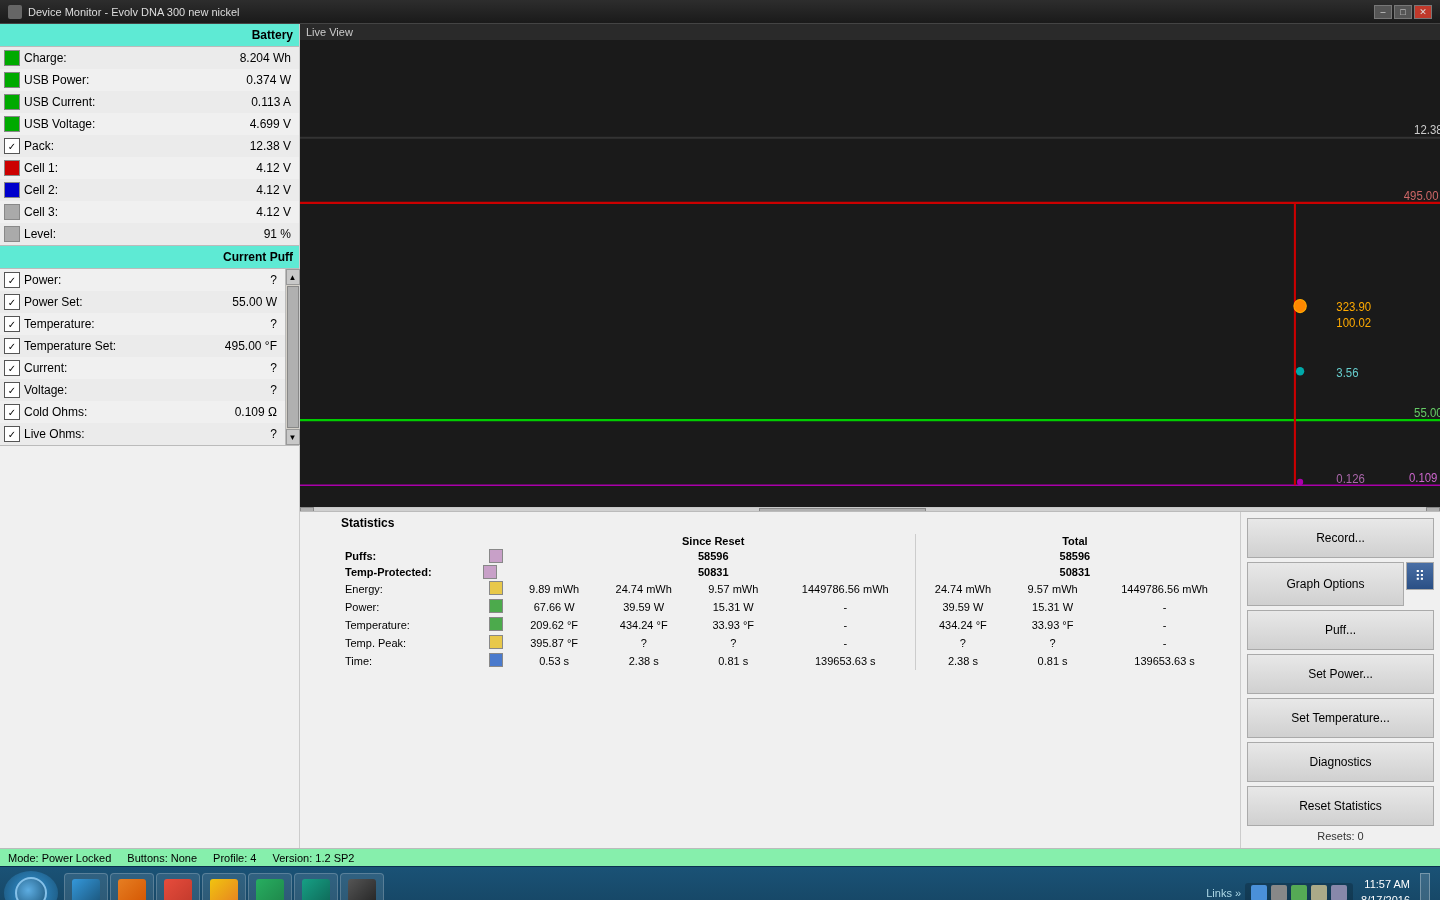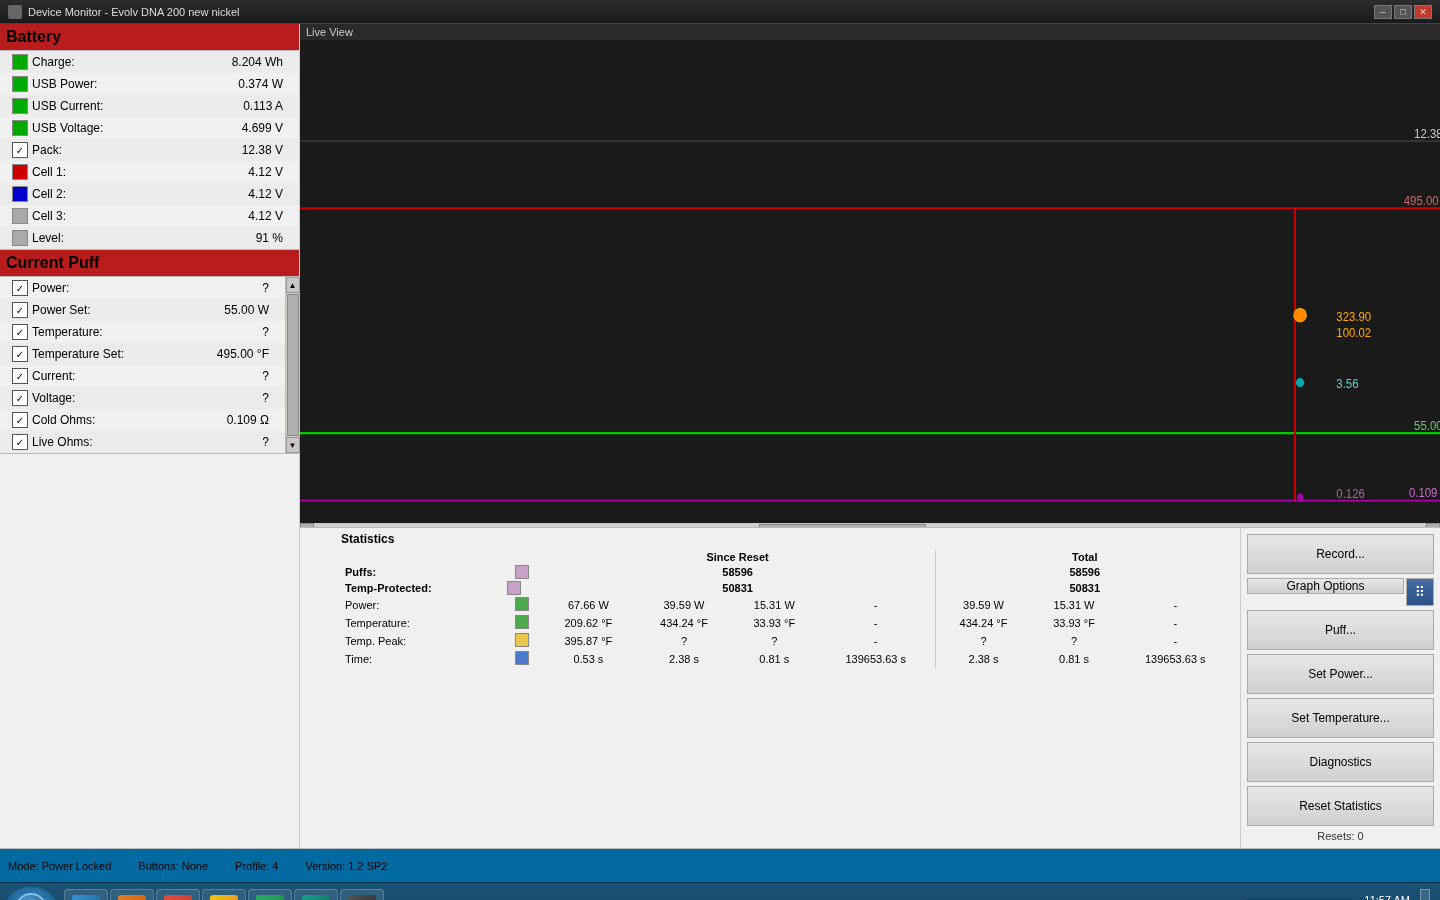--- a/index.html
+++ b/index.html
@@ -68,34 +68,35 @@
       width: 300px;
       background: #f0f0f0;
       border-right: 1px solid #ccc;
       display: flex;
       flex-direction: column;
       flex-shrink: 0;
     }
 
     .section-header {
       font-weight: bold;
-      font-size: 16px;
+      font-size: 12px;
       padding: 4px 6px;
-      background: #b91c1c;
+      background: #5eead4;
       border-bottom: 1px solid #bbb;
+      text-align: right;
     }
 
     .battery-section, .puff-section {
       border-bottom: 1px solid #bbb;
     }
 
     .data-row {
       display: flex;
       align-items: center;
-      padding: 1px 12px;
+      padding: 1px 4px;
       height: 22px;
     }
     .data-row:nth-child(even) { background: #ebebeb; }
 
     .checkbox-indicator {
       width: 16px;
       height: 16px;
       border: 1px solid #888;
       margin-right: 4px;
       flex-shrink: 0;
@@ -253,21 +254,21 @@
       display: flex;
       align-items: center;
       justify-content: center;
     }
     .graph-options-row {
       display: flex;
       gap: 2px;
     }
     .graph-options-btn {
       flex: 1;
-      height: 16px;
+      height: 44px;
       background: linear-gradient(to bottom, #e8e8e8, #d0d0d0);
       border: 1px solid #aaa;
       font-size: 12px;
       cursor: pointer;
       display: flex;
       align-items: center;
       justify-content: center;
     }
     .graph-options-icon {
       width: 28px;
@@ -281,28 +282,28 @@
       font-size: 14px;
     }
     .reset-info {
       font-size: 11px;
       text-align: center;
       color: #333;
     }
 
     
     .status-bar {
-      height: 34px;
-      background: #0369a1;
+      height: 18px;
+      background: #86efac;
       border-top: 1px solid #bbb;
       display: flex;
       align-items: center;
       padding: 0 8px;
       font-size: 11px;
-      gap: 27px;
+      gap: 16px;
     }
     .status-item { color: #000; }
 
     
     .taskbar {
       height: 52px;
       background: linear-gradient(to bottom, #1a5276, #154360);
       display: flex;
       align-items: center;
       padding: 0 4px;
@@ -392,21 +393,21 @@
       width: 100%;
       height: 100%;
     }
   </style>
 </head>
 <body>
 
 <div class="title-bar">
   <div class="title-bar-left">
     <div class="title-icon"></div>
-    <span class="title-text">Device Monitor - Evolv DNA 200 new nickel</span>
+    <span class="title-text">Device Monitor - Evolv DNA 300 new nickel</span>
   </div>
   <div class="title-buttons">
     <div class="title-btn">–</div>
     <div class="title-btn">□</div>
     <div class="title-btn close">✕</div>
   </div>
 </div>
 
 <div class="main">
 
@@ -603,20 +604,31 @@
               <th colspan="4" style="border-right:1px solid #ccc;text-align:center;">
                 <span>50831</span>
               </th>
               <th colspan="4">
                 <span>50831</span>
               </th>
             </tr>
           </thead>
           <tbody>
             <tr>
+              <td class="label-col">Energy:</td>
+              <td><div style="width:14px;height:14px;background:#e8c84a;border:1px solid #888;display:inline-block;"></div></td>
+              <td>9.89 mWh</td>
+              <td>24.74 mWh</td>
+              <td>9.57 mWh</td>
+              <td style="border-right:1px solid #ccc;">1449786.56 mWh</td>
+              <td>24.74 mWh</td>
+              <td>9.57 mWh</td>
+              <td>1449786.56 mWh</td>
+            </tr>
+            <tr>
               <td class="label-col">Power:</td>
               <td><div style="width:14px;height:14px;background:#4caa4c;border:1px solid #888;display:inline-block;"></div></td>
               <td>67.66 W</td>
               <td>39.59 W</td>
               <td>15.31 W</td>
               <td style="border-right:1px solid #ccc;">-</td>
               <td>39.59 W</td>
               <td>15.31 W</td>
               <td>-</td>
             </tr>

